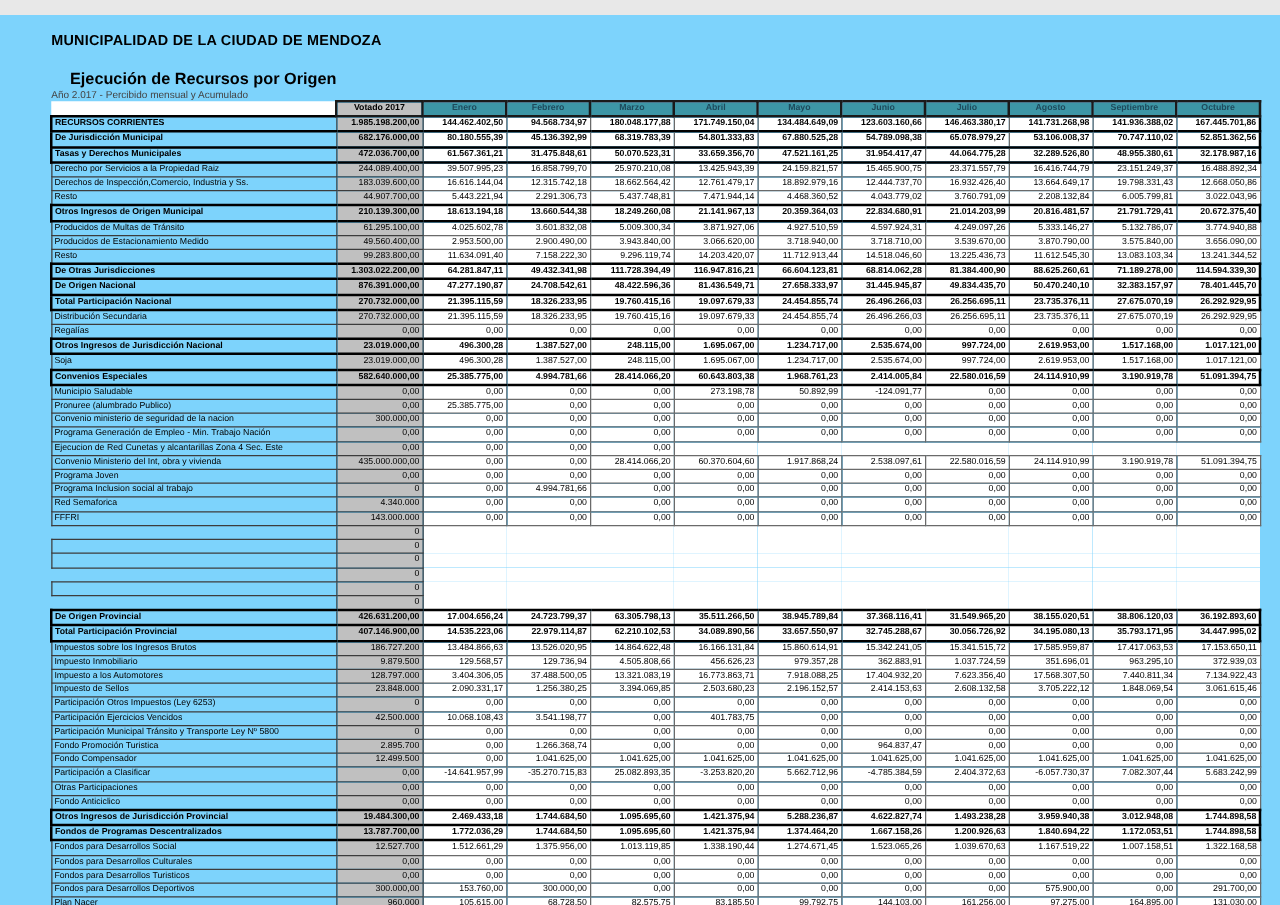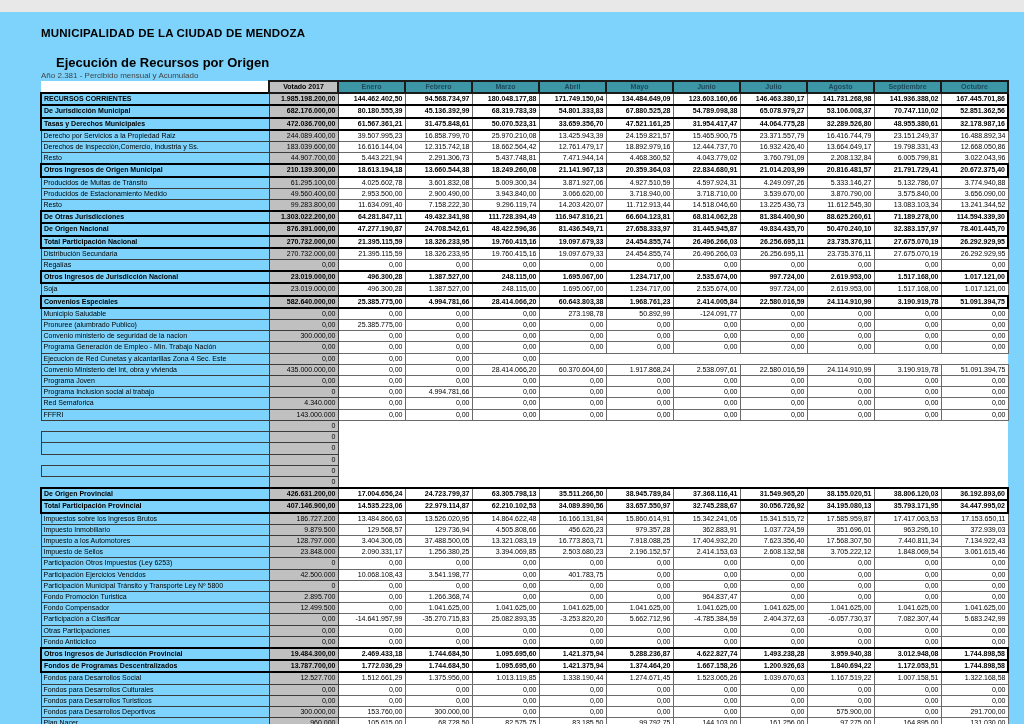--- a/index.html
+++ b/index.html
@@ -37,21 +37,21 @@
   tr.row-section td:last-child { border-right:2px solid #000; }
 
   tr.row-empty td.label.nobox { border-left:none; border-right:none; border-top:none; border-bottom:none; }
 </style>
 </head>
 <body>
 
 <div class="page">
   <div class="org-title">MUNICIPALIDAD DE LA CIUDAD DE MENDOZA</div>
   <div class="report-title">Ejecución  de Recursos por Origen</div>
-  <div class="report-period">Año 2.381 - Percibido mensual y Acumulado</div>
+  <div class="report-period">Año 2.017 - Percibido mensual y Acumulado</div>
 
   <table class="grid">
     <colgroup>
       <col style="width:228px">
       <col style="width:69px">
       <col style="width:67px">
         <col style="width:67px">
         <col style="width:67px">
         <col style="width:67px">
         <col style="width:67px">

